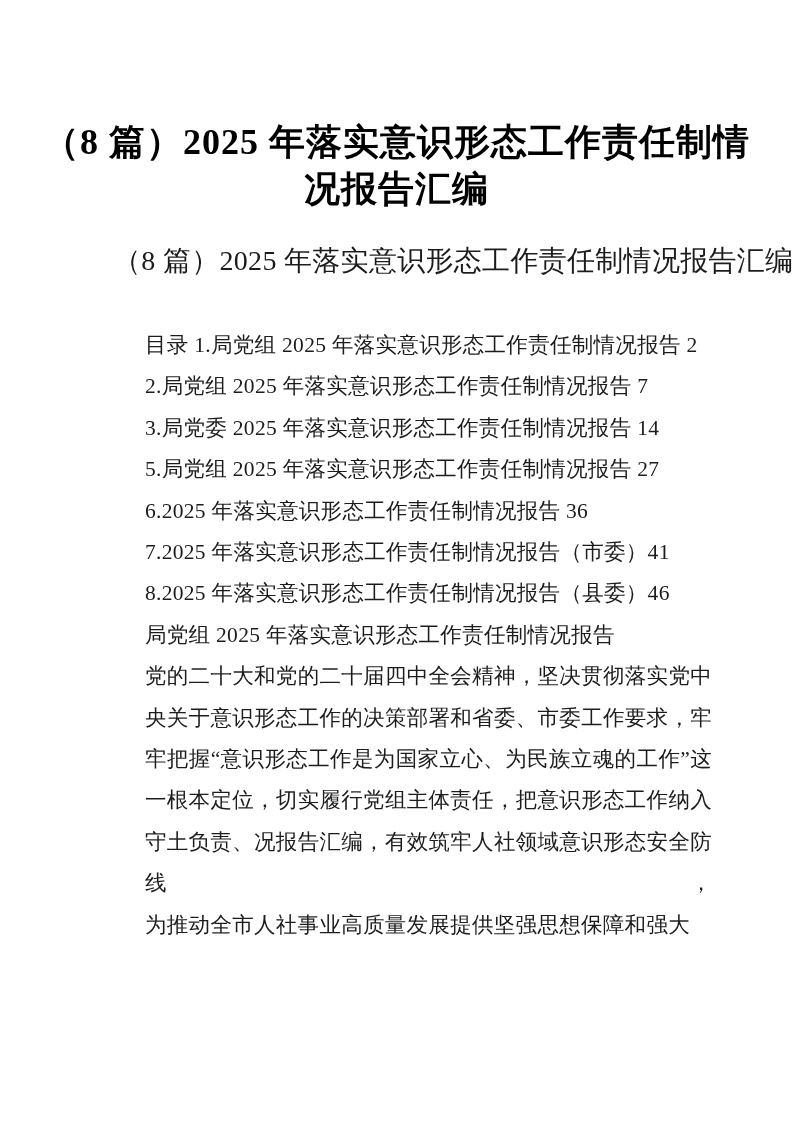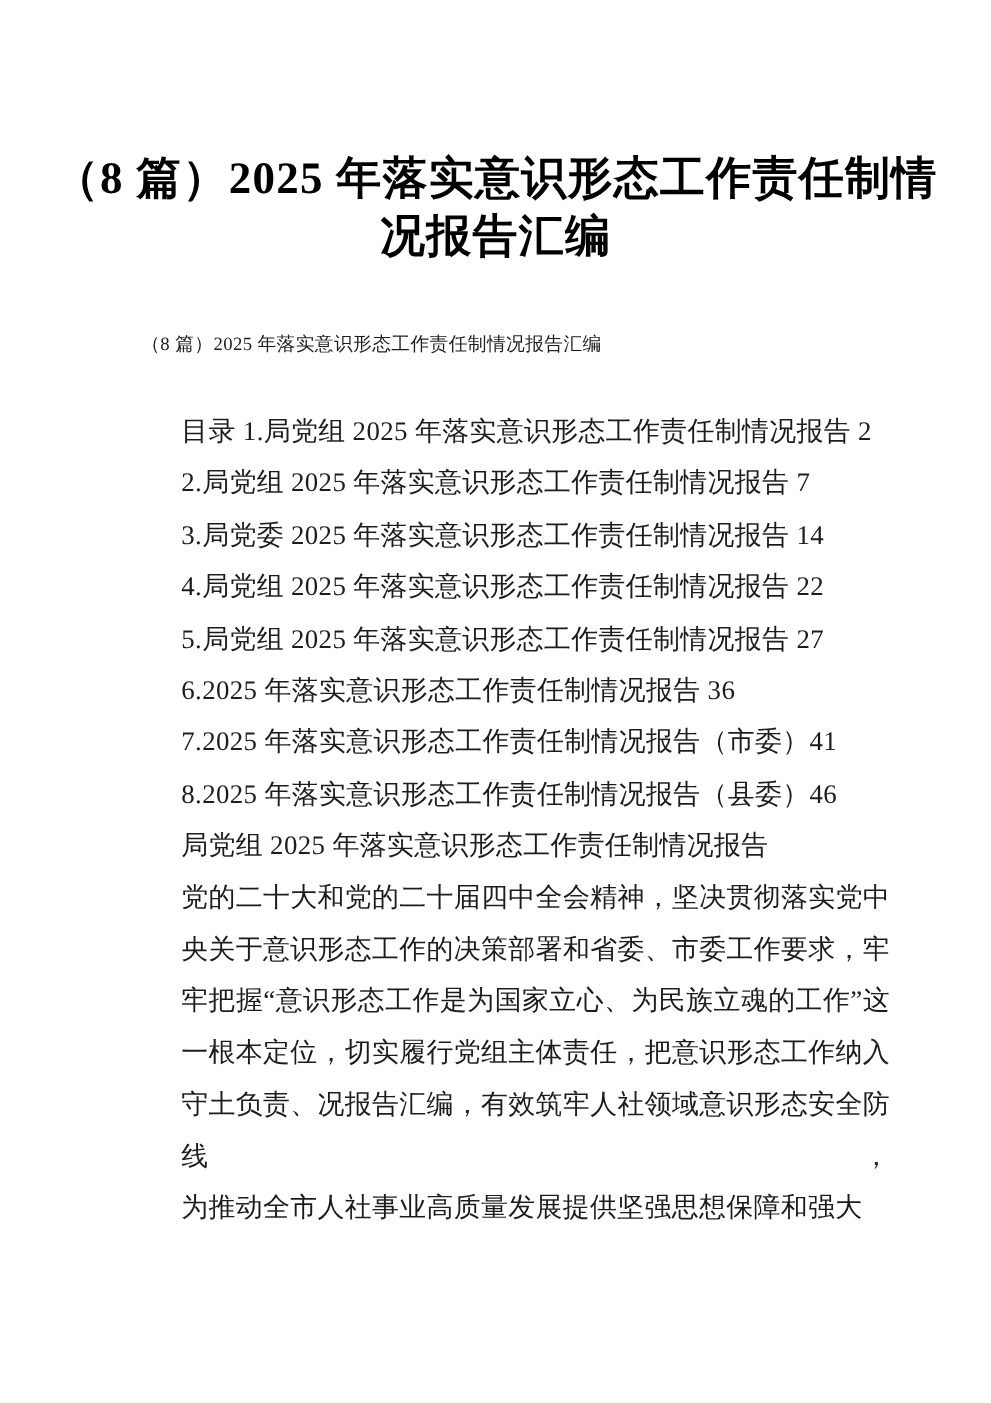--- a/index.html
+++ b/index.html
@@ -23,24 +23,24 @@
     width: 100%;
     text-align: center;
     font-size: 36px;
     line-height: 47px;
     font-weight: bold;
     letter-spacing: 1px;
     color: var(--title-color, #000000);
   }
   .intro {
     position: absolute;
-    top: 256px;
+    top: 240px;
     left: 113px;
     width: 567px;
-    font-size: 15px;
+    font-size: 28px;
     line-height: 41px;
     letter-spacing: 0.3px;
     white-space: nowrap;
   }
   .flow {
     position: absolute;
     top: 325px;
     left: 113px;
     width: 567px;
     font-size: 21.5px;
@@ -71,21 +71,20 @@
     <div class="title-line">况报告汇编</div>
   </div>
 
   <div class="intro">（8 篇）2025 年落实意识形态工作责任制情况报告汇编</div>
 
   <div class="flow">
 
     <div class="line">目录 1.局党组 2025 年落实意识形态工作责任制情况报告 2</div>
     <div class="line">2.局党组 2025 年落实意识形态工作责任制情况报告 7</div>
     <div class="line">3.局党委 2025 年落实意识形态工作责任制情况报告 14</div>
-    <div class="line">4.局党组 2025 年落实意识形态工作责任制情况报告 22</div>
     <div class="line">5.局党组 2025 年落实意识形态工作责任制情况报告 27</div>
     <div class="line">6.2025 年落实意识形态工作责任制情况报告 36</div>
     <div class="line">7.2025 年落实意识形态工作责任制情况报告（市委）41</div>
     <div class="line">8.2025 年落实意识形态工作责任制情况报告（县委）46</div>
 
     <div class="line">局党组 2025 年落实意识形态工作责任制情况报告</div>
 
     <div class="line jline">党的二十大和党的二十届四中全会精神，坚决贯彻落实党中</div>
     <div class="line jline">央关于意识形态工作的决策部署和省委、市委工作要求，牢</div>
     <div class="line jline">牢把握“意识形态工作是为国家立心、为民族立魂的工作”这</div>

